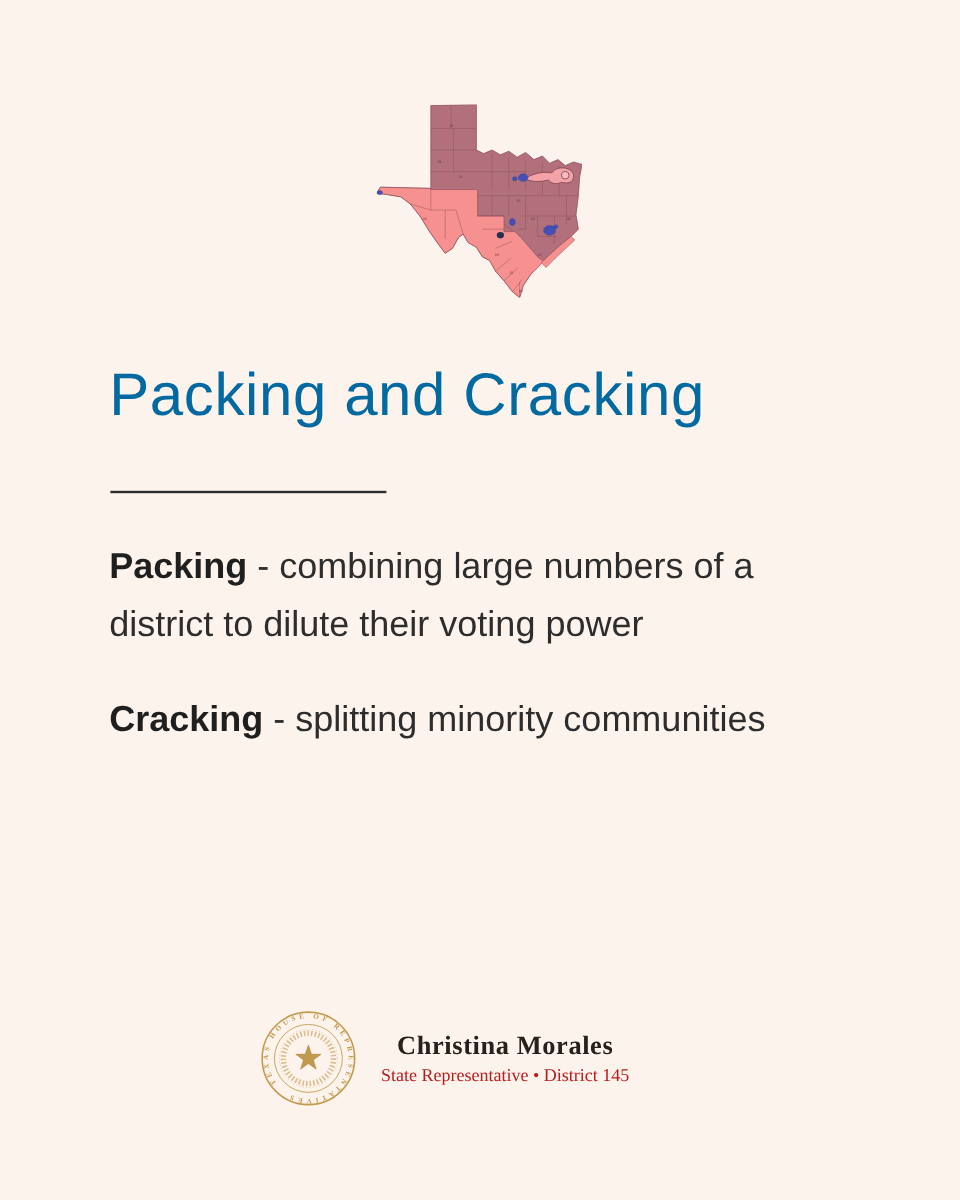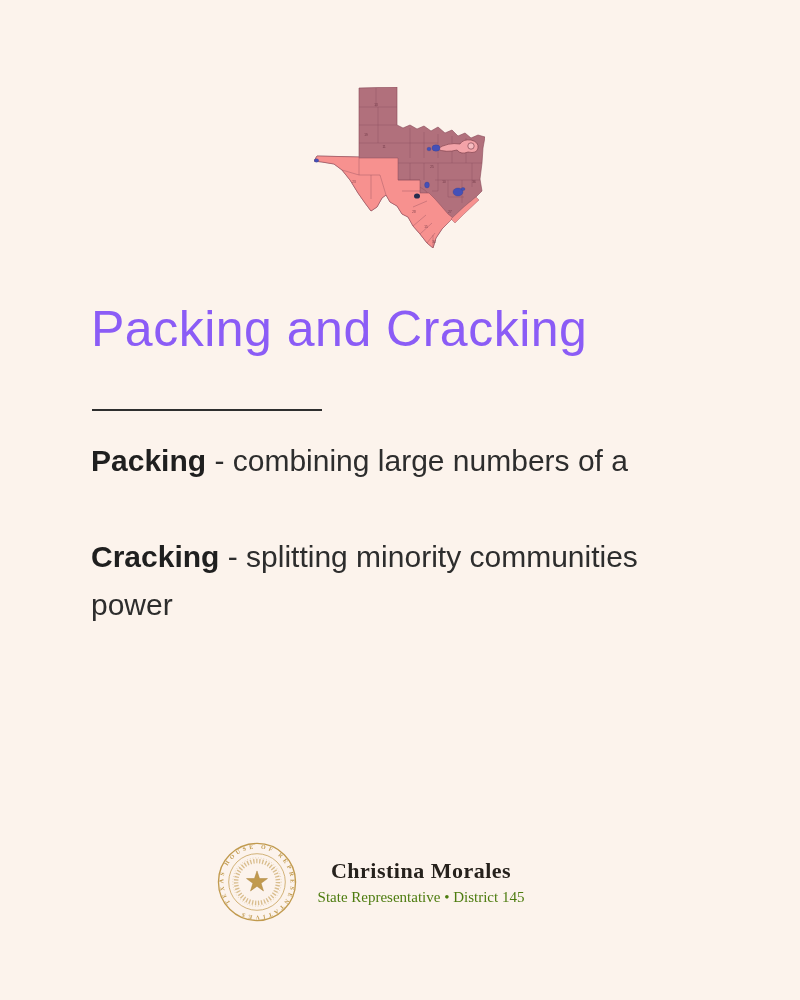--- a/index.html
+++ b/index.html
@@ -8,45 +8,45 @@
   .page {
     position:relative; width:800px; height:1000px;
     background:#FCF3EC; overflow:hidden;
   }
   .hero-map {
     position:absolute; left:314px; top:87px; width:171px; height:161px;
   }
   .page-title {
     position:absolute; left:91px; top:301px;
     font-size:50px; line-height:56px; font-weight:400;
-    letter-spacing:0.5px; color:#8b5cf6;
+    letter-spacing:0.5px; color:#0369a1;
   }
   .title-divider {
     position:absolute; left:92px; top:409px;
     width:230px; height:2px; background:#2e2e2e;
   }
   .definitions {
-    position:absolute; left:91px; top:437px; width:660px;
+    position:absolute; left:91px; top:449px; width:660px;
     font-size:30px; line-height:48px; color:#2d2d2d;
   }
-  .definition + .definition { margin-top:48px; }
+  .definition + .definition { margin-top:31px; }
   .definition .line { display:block; white-space:nowrap; }
   .definition .term { font-weight:700; color:#1f1f1f; }
   .footer {
     position:absolute; left:0; top:840px; width:740px; height:84px;
     display:flex; justify-content:center; align-items:center; gap:20px;
   }
   .footer-seal { width:82px; height:82px; flex:0 0 auto; }
   .footer-text { text-align:center; font-family:"Liberation Serif", serif; }
   .footer-name {
     font-size:22px; font-weight:700; color:#26211c;
     letter-spacing:0.5px; line-height:26px; margin-bottom:4px;
   }
   .footer-role, .footer-county {
-    font-size:15px; color:#4d7c0f; line-height:19px;
+    font-size:15px; color:#b91c1c; line-height:19px;
   }
   .seal-arc-text {
     font-family:"Liberation Serif", serif; font-weight:700; font-size:7.2px;
   }
   .map-numbers { font-size:3px; fill:#5e2a38; opacity:0.85; text-anchor:middle; }
 </style>
 </head>
 <body>
 
 <div class="page">
@@ -106,24 +106,24 @@
     </g>
   </svg>
 
   <h1 class="page-title">Packing and Cracking</h1>
 
   <div class="title-divider"></div>
 
   <div class="definitions">
     <p class="definition">
       <span class="line"><span class="term">Packing</span><span> - </span><span>combining large numbers of a</span></span>
+      <span class="line">district to dilute their voting power</span>
     </p>
     <p class="definition">
       <span class="line"><span class="term">Cracking</span><span> - </span><span>splitting minority communities</span></span>
-      <span class="line">power</span>
     </p>
   </div>
 
   <div class="footer">
     <svg class="footer-seal" viewBox="0 0 100 100" aria-hidden="true">
       <circle cx="50" cy="50" r="47" fill="none" stroke-width="1.6" stroke="#C19A4E"></circle>
       <circle cx="50" cy="50" r="34.5" fill="none" stroke-width="0.9" stroke="#C19A4E"></circle>
       <defs>
         <path id="sealArc" d="M 9,50 A 41,41 0 1 1 91,50 A 41,41 0 1 1 9,50" fill="none"></path>
       </defs>

